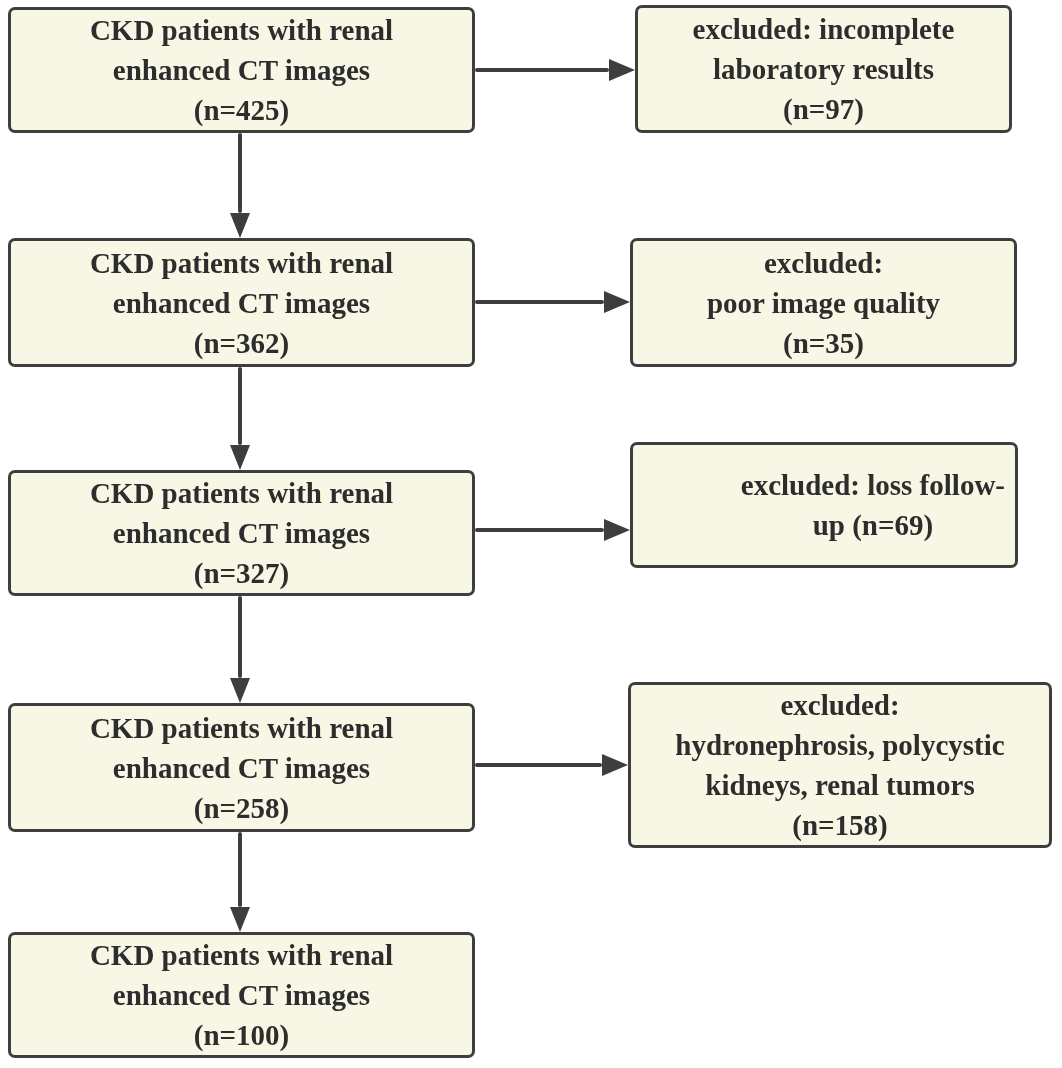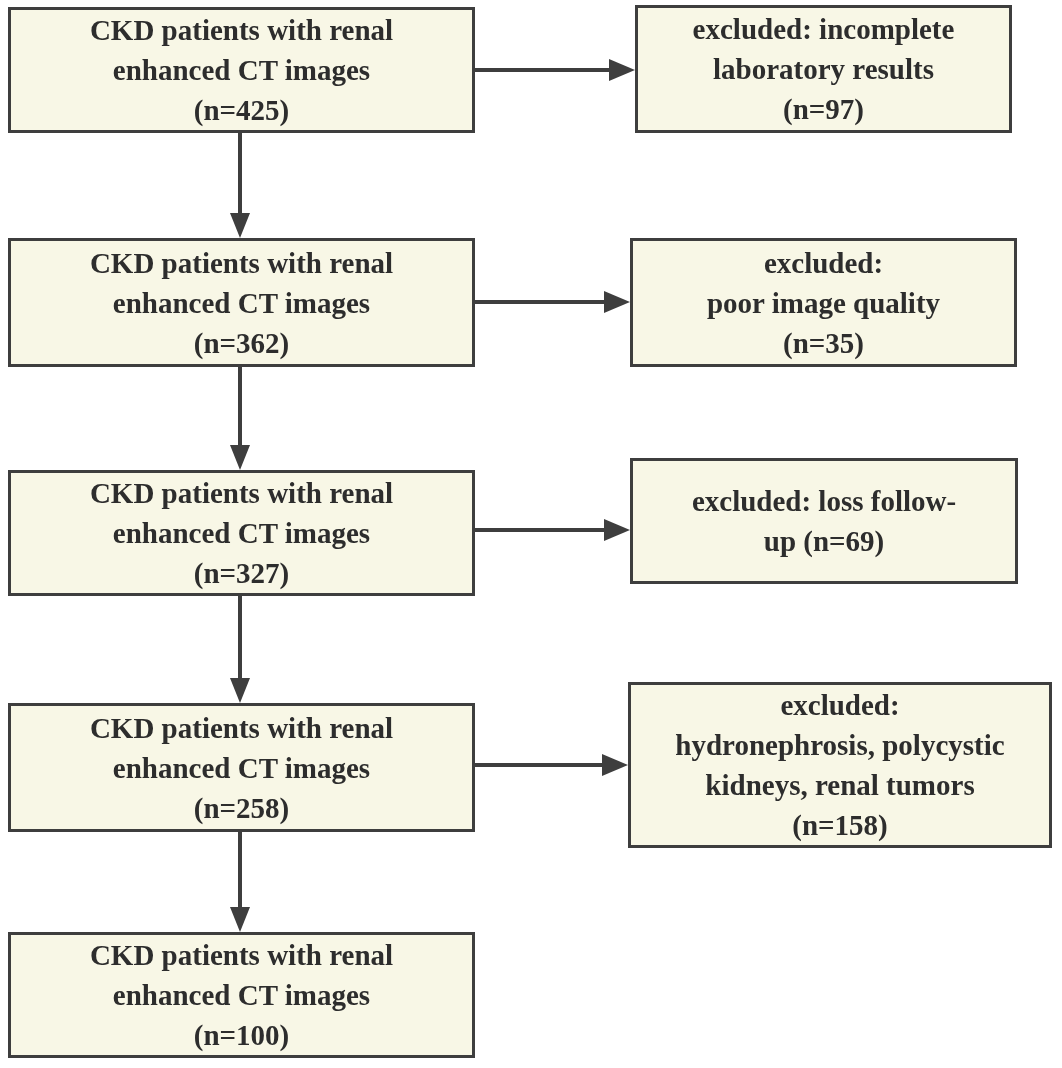--- a/index.html
+++ b/index.html
@@ -2,21 +2,21 @@
 <html style="--box-fill: #f8f7e6; --box-border: #3e3e3e; --arrow: #3e3e3e; --text: #2d2d2d; --bg: #ffffff;"><head>
 <meta charset="utf-8">
 <style>
   :root {
     --box-fill: #f8f7e6;
     --box-border: #3e3e3e;
     --arrow: #3e3e3e;
     --text: #2d2d2d;
     --bg: #ffffff;
   }
-  * { margin: 0; padding: 0; box-sizing: border-box; }
+  * { margin: 0; padding: 0; box-sizing: border-box; border-radius: 7px; }
   body { background: #fff; }
   .canvas {
     position: relative;
     width: 1062px;
     height: 1068px;
     background: var(--bg);
     font-family: "Liberation Serif", "DejaVu Serif", serif;
     overflow: hidden;
   }
   .box {
@@ -38,21 +38,21 @@
   }
   
   .b-l1 { left: 8px;  top: 7px;   width: 467px; height: 126px; }
   .b-l2 { left: 8px;  top: 238px; width: 467px; height: 129px; }
   .b-l3 { left: 8px;  top: 470px; width: 467px; height: 126px; }
   .b-l4 { left: 8px;  top: 703px; width: 467px; height: 129px; }
   .b-l5 { left: 8px;  top: 932px; width: 467px; height: 126px; }
   
   .b-r1 { left: 635px; top: 5px;   width: 377px; height: 128px; }
   .b-r2 { left: 630px; top: 238px; width: 387px; height: 129px; }
-  .b-r3 { left: 630px; top: 458px; width: 388px; height: 126px; }
+  .b-r3 { left: 630px; top: 442px; width: 388px; height: 126px; justify-content: flex-end; }
   .b-r4 { left: 628px; top: 682px; width: 424px; height: 166px; }
   
   .arrow-v {
     position: absolute;
     width: 4px;
     background: var(--arrow);
   }
   .arrow-v::after {
     content: '';
     position: absolute;

